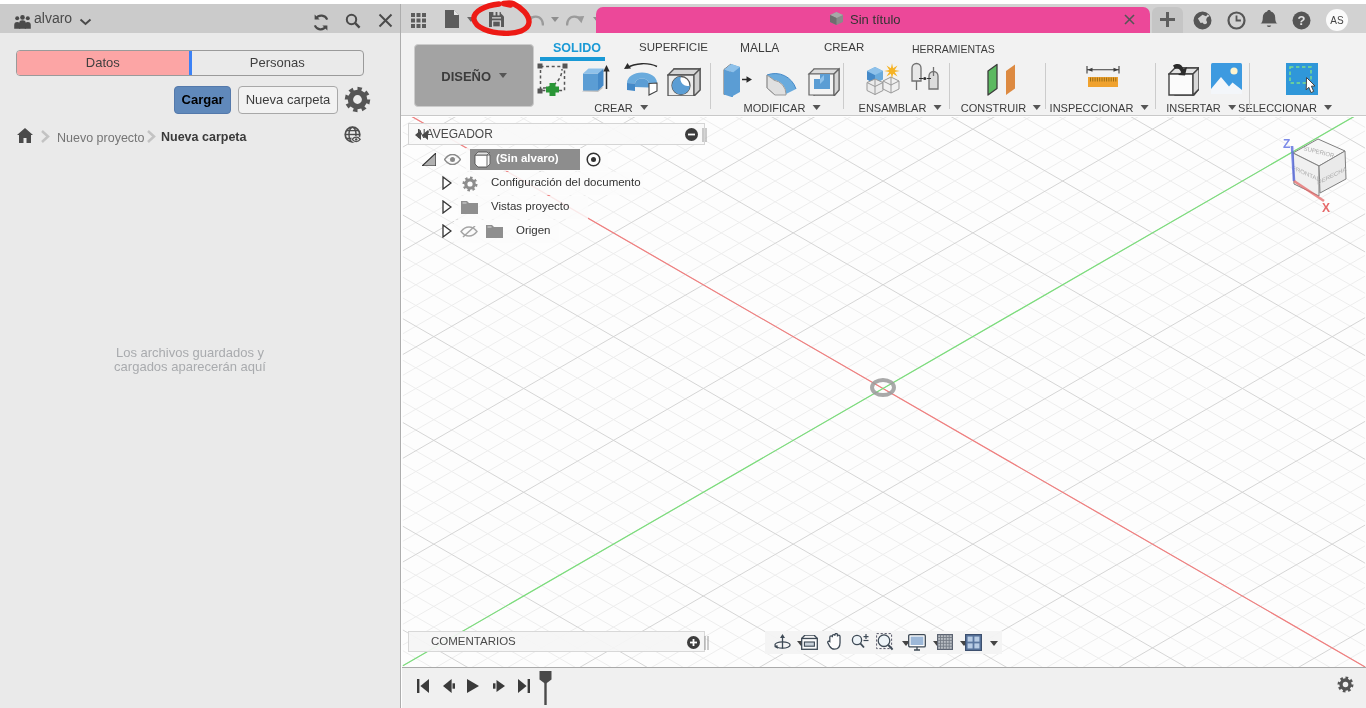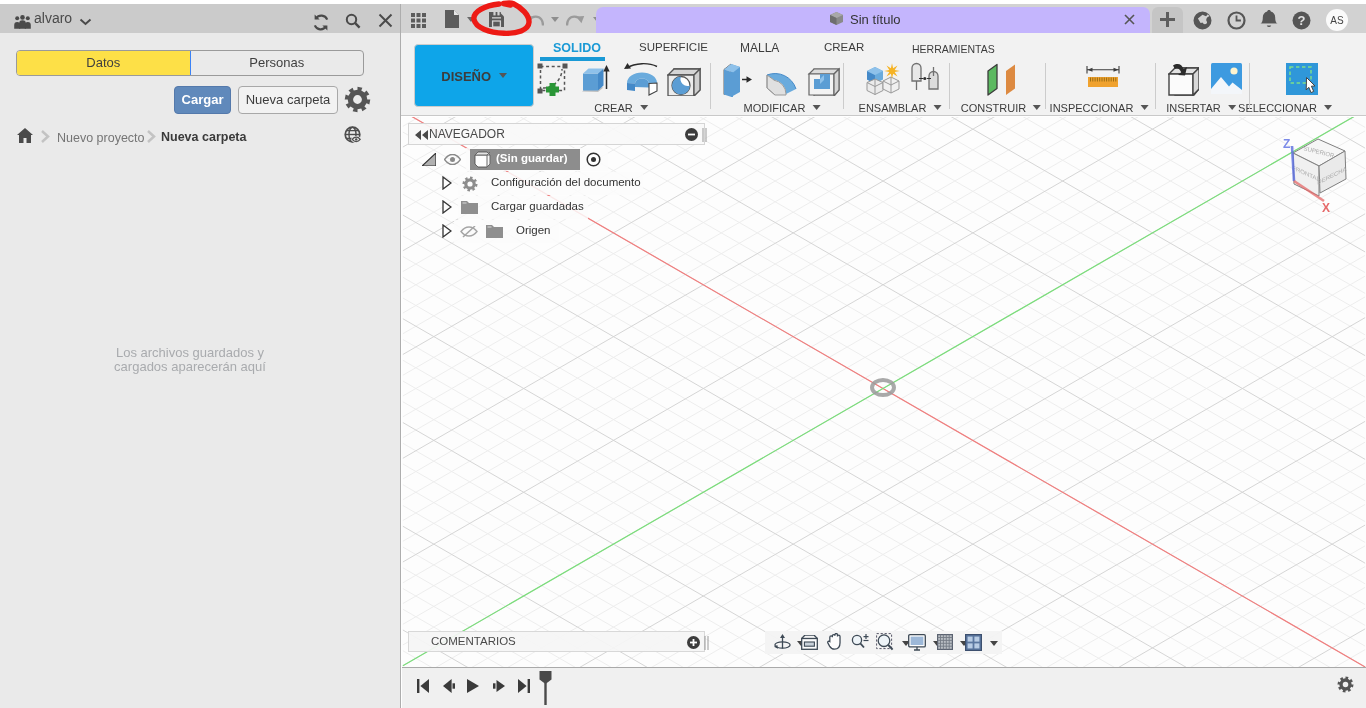--- a/index.html
+++ b/index.html
@@ -5,46 +5,46 @@
 html,body{width:1366px;height:708px;overflow:hidden;font-family:"Liberation Sans",sans-serif;background:#fff;-webkit-font-smoothing:antialiased}
 .abs{position:absolute}
 #root{position:relative;width:1366px;height:708px}
 
 #dp{position:absolute;left:0;top:0;width:401px;height:708px;background:#eaeaea;border-right:1px solid #adadad}
 #dp-head{position:absolute;left:0;top:4px;width:400px;height:29px;background:#cbcbcb}
 #dp-head .uname{position:absolute;left:34px;top:6px;font-size:14px;color:#4a4a4a}
 #dp-body{position:absolute;left:0;top:33px;width:400px;height:675px;background:#eaeaea}
 #tabs{position:absolute;left:16px;top:17px;width:348px;height:26px;border:1px solid #9a9a9a;border-radius:4px;display:flex}
 #tabs .t{flex:1;text-align:center;font-size:13px;color:#3f3f3f;line-height:24px}
-#tabs .t.act{background:#fde047;border-right:1px solid #3b82f6;border-radius:3px 0 0 3px}
-.btn-blue{position:absolute;left:174px;top:53px;width:57px;height:28px;background:#6089bb;border:1px solid #5479ab;border-radius:4px;color:#ffffff;font-weight:bold;font-size:13px;text-align:center;line-height:26px}
+#tabs .t.act{background:#fca5a5;border-right:3px solid #3b82f6;border-radius:3px 0 0 3px}
+.btn-blue{position:absolute;left:174px;top:53px;width:57px;height:28px;background:#6089bb;border:1px solid #5479ab;border-radius:4px;color:#000000;font-weight:bold;font-size:13px;text-align:center;line-height:26px}
 .btn-white{position:absolute;left:238px;top:53px;width:100px;height:28px;background:#f2f2f2;border:1px solid #a8a8a8;border-radius:4px;color:#3c3c3c;font-size:13px;text-align:center;line-height:26px}
 #crumb{position:absolute;left:0;top:97px;width:400px;height:18px;font-size:12.5px;color:#757575}
 #crumb b{color:#3a3a3a}
 #dp-msg{position:absolute;left:0;top:313px;width:380px;text-align:center;font-size:13px;line-height:14px;color:#a9abae}
 
 #top{position:absolute;left:401px;top:0;width:965px;height:33px;background:#d2d2d2}
 #topwhite{position:absolute;left:401px;top:0;width:965px;height:4px;background:#fff}
 #dpwhite{position:absolute;left:0;top:0;width:401px;height:4px;background:#fff}
-#doctab{position:absolute;left:195px;top:7px;width:554px;height:26px;background:#c4b5fd;border-radius:7px 7px 0 0}
+#doctab{position:absolute;left:195px;top:7px;width:554px;height:26px;background:#ec4899;border-radius:7px 7px 0 0}
 #doctab .ttl{position:absolute;left:254px;top:5px;font-size:13px;color:#333}
 #plustab{position:absolute;left:751px;top:7px;width:31px;height:26px;background:#c5c5c5;border-radius:6px 6px 0 0}
 
 #ribbon{position:absolute;left:401px;top:33px;width:965px;height:83px;background:#f2f2f2;border-bottom:1px solid #c9c9c9}
-#diseno{position:absolute;left:13px;top:11px;width:120px;height:63px;background:#0ea5e9;border:1px solid #ccc;border-radius:4px;text-align:center;font-size:13px;font-weight:bold;color:#3c3c3c;line-height:63px}
+#diseno{position:absolute;left:13px;top:11px;width:120px;height:63px;background:#a3a3a3;border:1px solid #ccc;border-radius:4px;text-align:center;font-size:13px;font-weight:bold;color:#3c3c3c;line-height:63px}
 .rtab{position:absolute;top:8px;font-size:12px;color:#3c3c3c}
 .rtab.blue{color:#1a9ad6;font-weight:bold;font-size:12.5px;top:7.5px}
 #solline{position:absolute;left:139px;top:24px;width:65px;height:3.5px;background:#1a9ad6}
 .glabel{position:absolute;top:69px;font-size:11px;color:#3c3c3c;white-space:nowrap;transform:translateX(-50%)}
 .gsep{position:absolute;top:30px;width:1px;height:46px;background:#ccc}
 .caret{display:inline-block;width:0;height:0;border-left:4px solid transparent;border-right:4px solid transparent;border-top:5px solid #555;vertical-align:2px;margin-left:4px}
 
 #vp{position:absolute;left:402px;top:117px;width:964px;height:551px;background:#fdfdfd;overflow:hidden}
 #nav{position:absolute;left:6px;top:6px;width:297px;height:22px;background:rgba(248,248,248,.92);border:1px solid #d5d5d5}
-#nav .lbl{position:absolute;left:20px;top:3px;font-size:12px;color:#4a4a4a}
+#nav .lbl{position:absolute;left:8px;top:3px;font-size:12px;color:#4a4a4a}
 .trow{position:absolute;height:24px;font-size:11.5px;color:#333}
 .rowbg{position:absolute;background:rgba(252,252,252,.85)}
 #comm{position:absolute;left:6px;top:514px;width:297px;height:21px;background:rgba(245,245,245,.92);border:1px solid #d8d8d8}
 #comm .lbl{position:absolute;left:22px;top:3px;font-size:11.5px;color:#4a4a4a}
 #navtb{position:absolute;left:363px;top:514px;width:237px;height:23px;background:rgba(243,243,243,.95)}
 
 #tl{position:absolute;left:402px;top:667px;width:964px;height:41px;background:#f0f0f0;border-top:1.5px solid #a9a9a9}
 </style></head>
 <body>
 <div id="root">
@@ -500,21 +500,21 @@
           <path d="M.5 5.5C3 1.8 5.6.4 8.5.4s5.5 1.4 8 5.1c-2.5 3.7-5.1 5.1-8 5.1S3 9.2.5 5.5z" fill="none" stroke="#8a8a8a" stroke-width="1.5"></path>
           <circle cx="8.5" cy="5.5" r="2.5" fill="#8a8a8a"></circle>
         </svg>
     <div class="abs" style="left:68px;top:1px;width:110px;height:21px;background:#8d8d8d"></div>
     <svg class="abs" style="left:72px;top:3px" width="17" height="17" viewBox="0 0 17 17">
           <path d="M4 1h9l3 3v9l-3 3H4l-3-3V4z" fill="#f5f5f5" stroke="#666" stroke-width="1"></path>
           <path d="M1 4h12v12H4l-3-3z" fill="#fdfdfd" stroke="#666" stroke-width="1"></path>
           <path d="M1 4 4 1h9l3 3z" fill="#e2e2e2" stroke="#666" stroke-width="1"></path>
           <path d="M13 4l3-3" stroke="#666" stroke-width="1"></path>
         </svg>
-    <span class="abs" style="left:94px;top:4px;color:#fff;font-weight:bold">(Sin guardar)</span>
+    <span class="abs" style="left:94px;top:4px;color:#fff;font-weight:bold">(Sin alvaro)</span>
     <svg class="abs" style="left:184px;top:4px" width="15" height="15" viewBox="0 0 15 15">
           <circle cx="7.5" cy="7.5" r="6.3" fill="#fff" stroke="#333" stroke-width="1.5"></circle>
           <circle cx="7.5" cy="7.5" r="2.5" fill="#333"></circle>
         </svg>
   </div>
   <div class="trow" style="left:0;top:55px;width:300px">
     <div class="rowbg" style="left:56px;top:0;width:185px;height:23px"></div>
     <svg class="abs" style="left:40px;top:4px" width="10" height="14" viewBox="0 0 10 14">
           <path d="M1 1v12l8-6z" fill="#fdfdfd" stroke="#333" stroke-width="1.3"></path>
         </svg>
@@ -525,21 +525,21 @@
   </div>
   <div class="trow" style="left:0;top:79px;width:300px">
     <div class="rowbg" style="left:56px;top:0;width:130px;height:23px"></div>
     <svg class="abs" style="left:40px;top:4px" width="10" height="14" viewBox="0 0 10 14">
           <path d="M1 1v12l8-6z" fill="#fdfdfd" stroke="#333" stroke-width="1.3"></path>
         </svg>
     <svg class="abs" style="left:59px;top:5px" width="17" height="13" viewBox="0 0 17 13">
           <path d="M0 0h6l2 2h9v11H0z" fill="#8f8f8f"></path>
           <rect x="1.5" y="1" width="4" height="2" fill="#b5b5b5"></rect>
         </svg>
-    <span class="abs" style="left:89px;top:4px">Cargar guardadas</span>
+    <span class="abs" style="left:89px;top:4px">Vistas proyecto</span>
   </div>
   <div class="trow" style="left:0;top:103px;width:300px">
     <div class="rowbg" style="left:52px;top:0;width:105px;height:23px"></div>
     <svg class="abs" style="left:40px;top:4px" width="10" height="14" viewBox="0 0 10 14">
           <path d="M1 1v12l8-6z" fill="#fdfdfd" stroke="#333" stroke-width="1.3"></path>
         </svg>
     <svg class="abs" style="left:58px;top:6px" width="18" height="12" viewBox="0 0 18 12">
           <path d="M1 5.5C3.5 2.2 6 1 9 1s5.5 1.2 8 4.5c-2.5 3.3-5 4.5-8 4.5S3.5 8.8 1 5.5z" fill="none" stroke="#a5a5a5" stroke-width="1.4"></path>
           <line x1="3" y1="11" x2="15" y2="0" stroke="#a5a5a5" stroke-width="1.5"></line>
         </svg>

